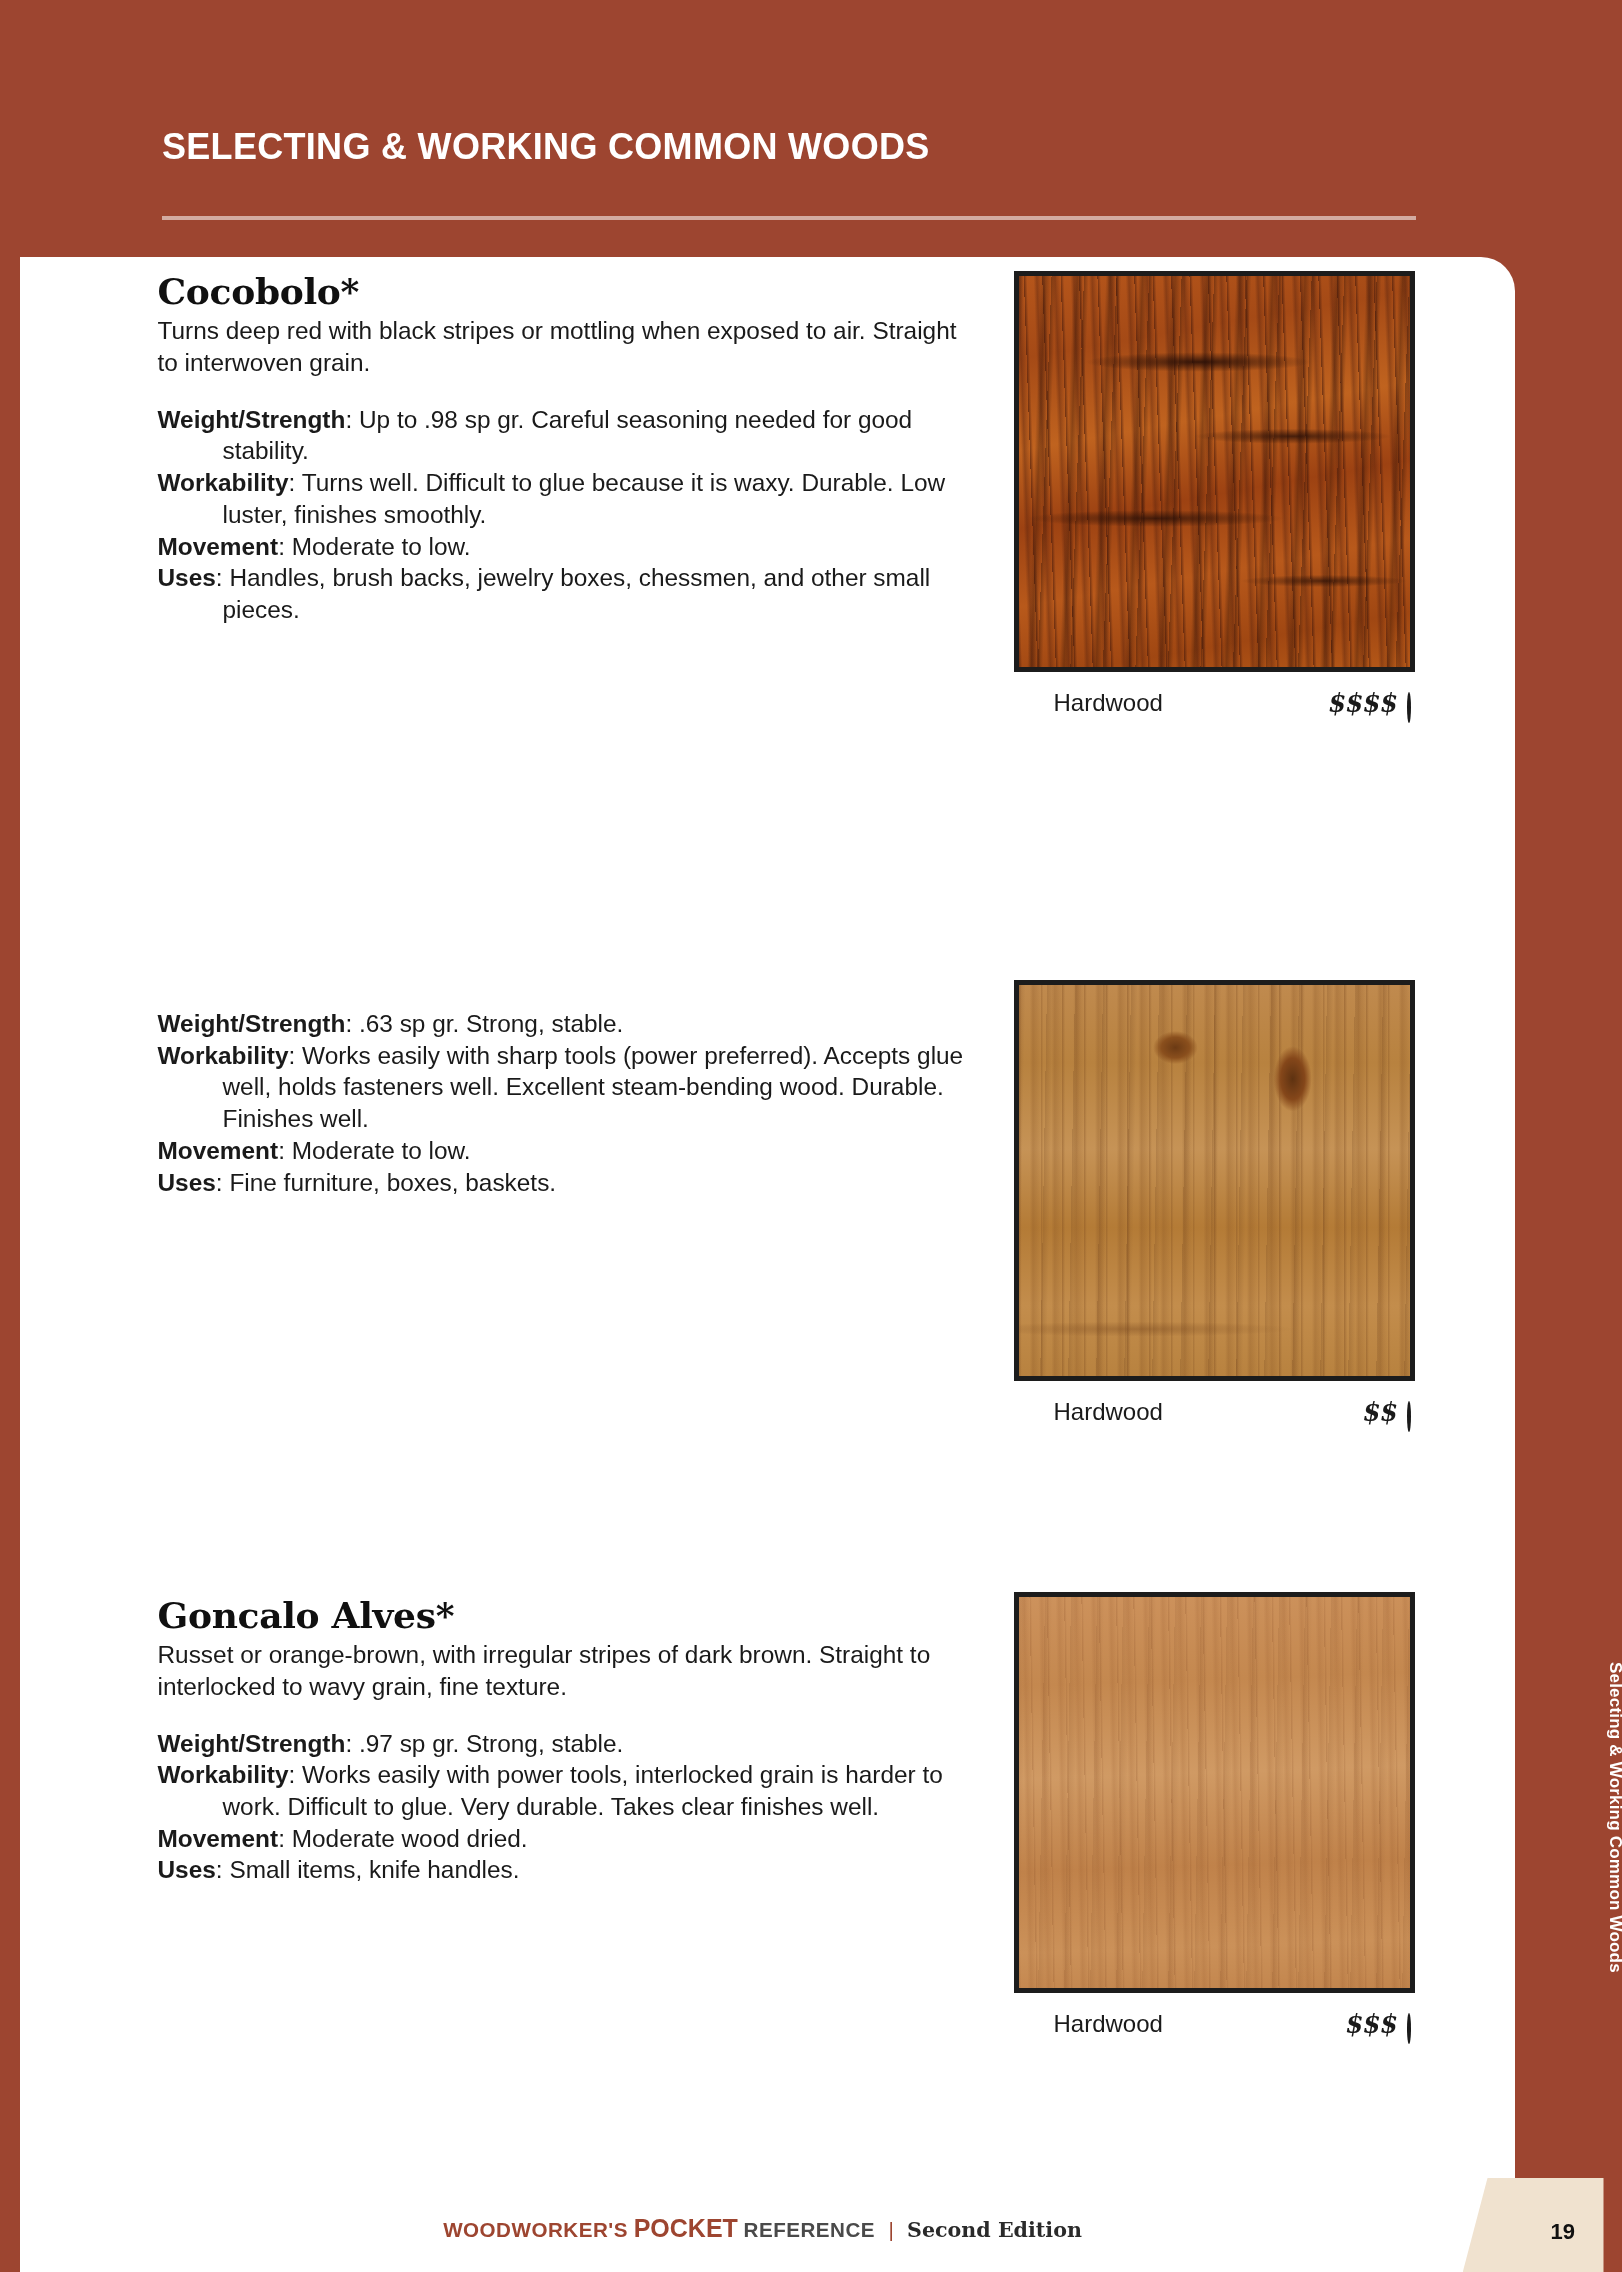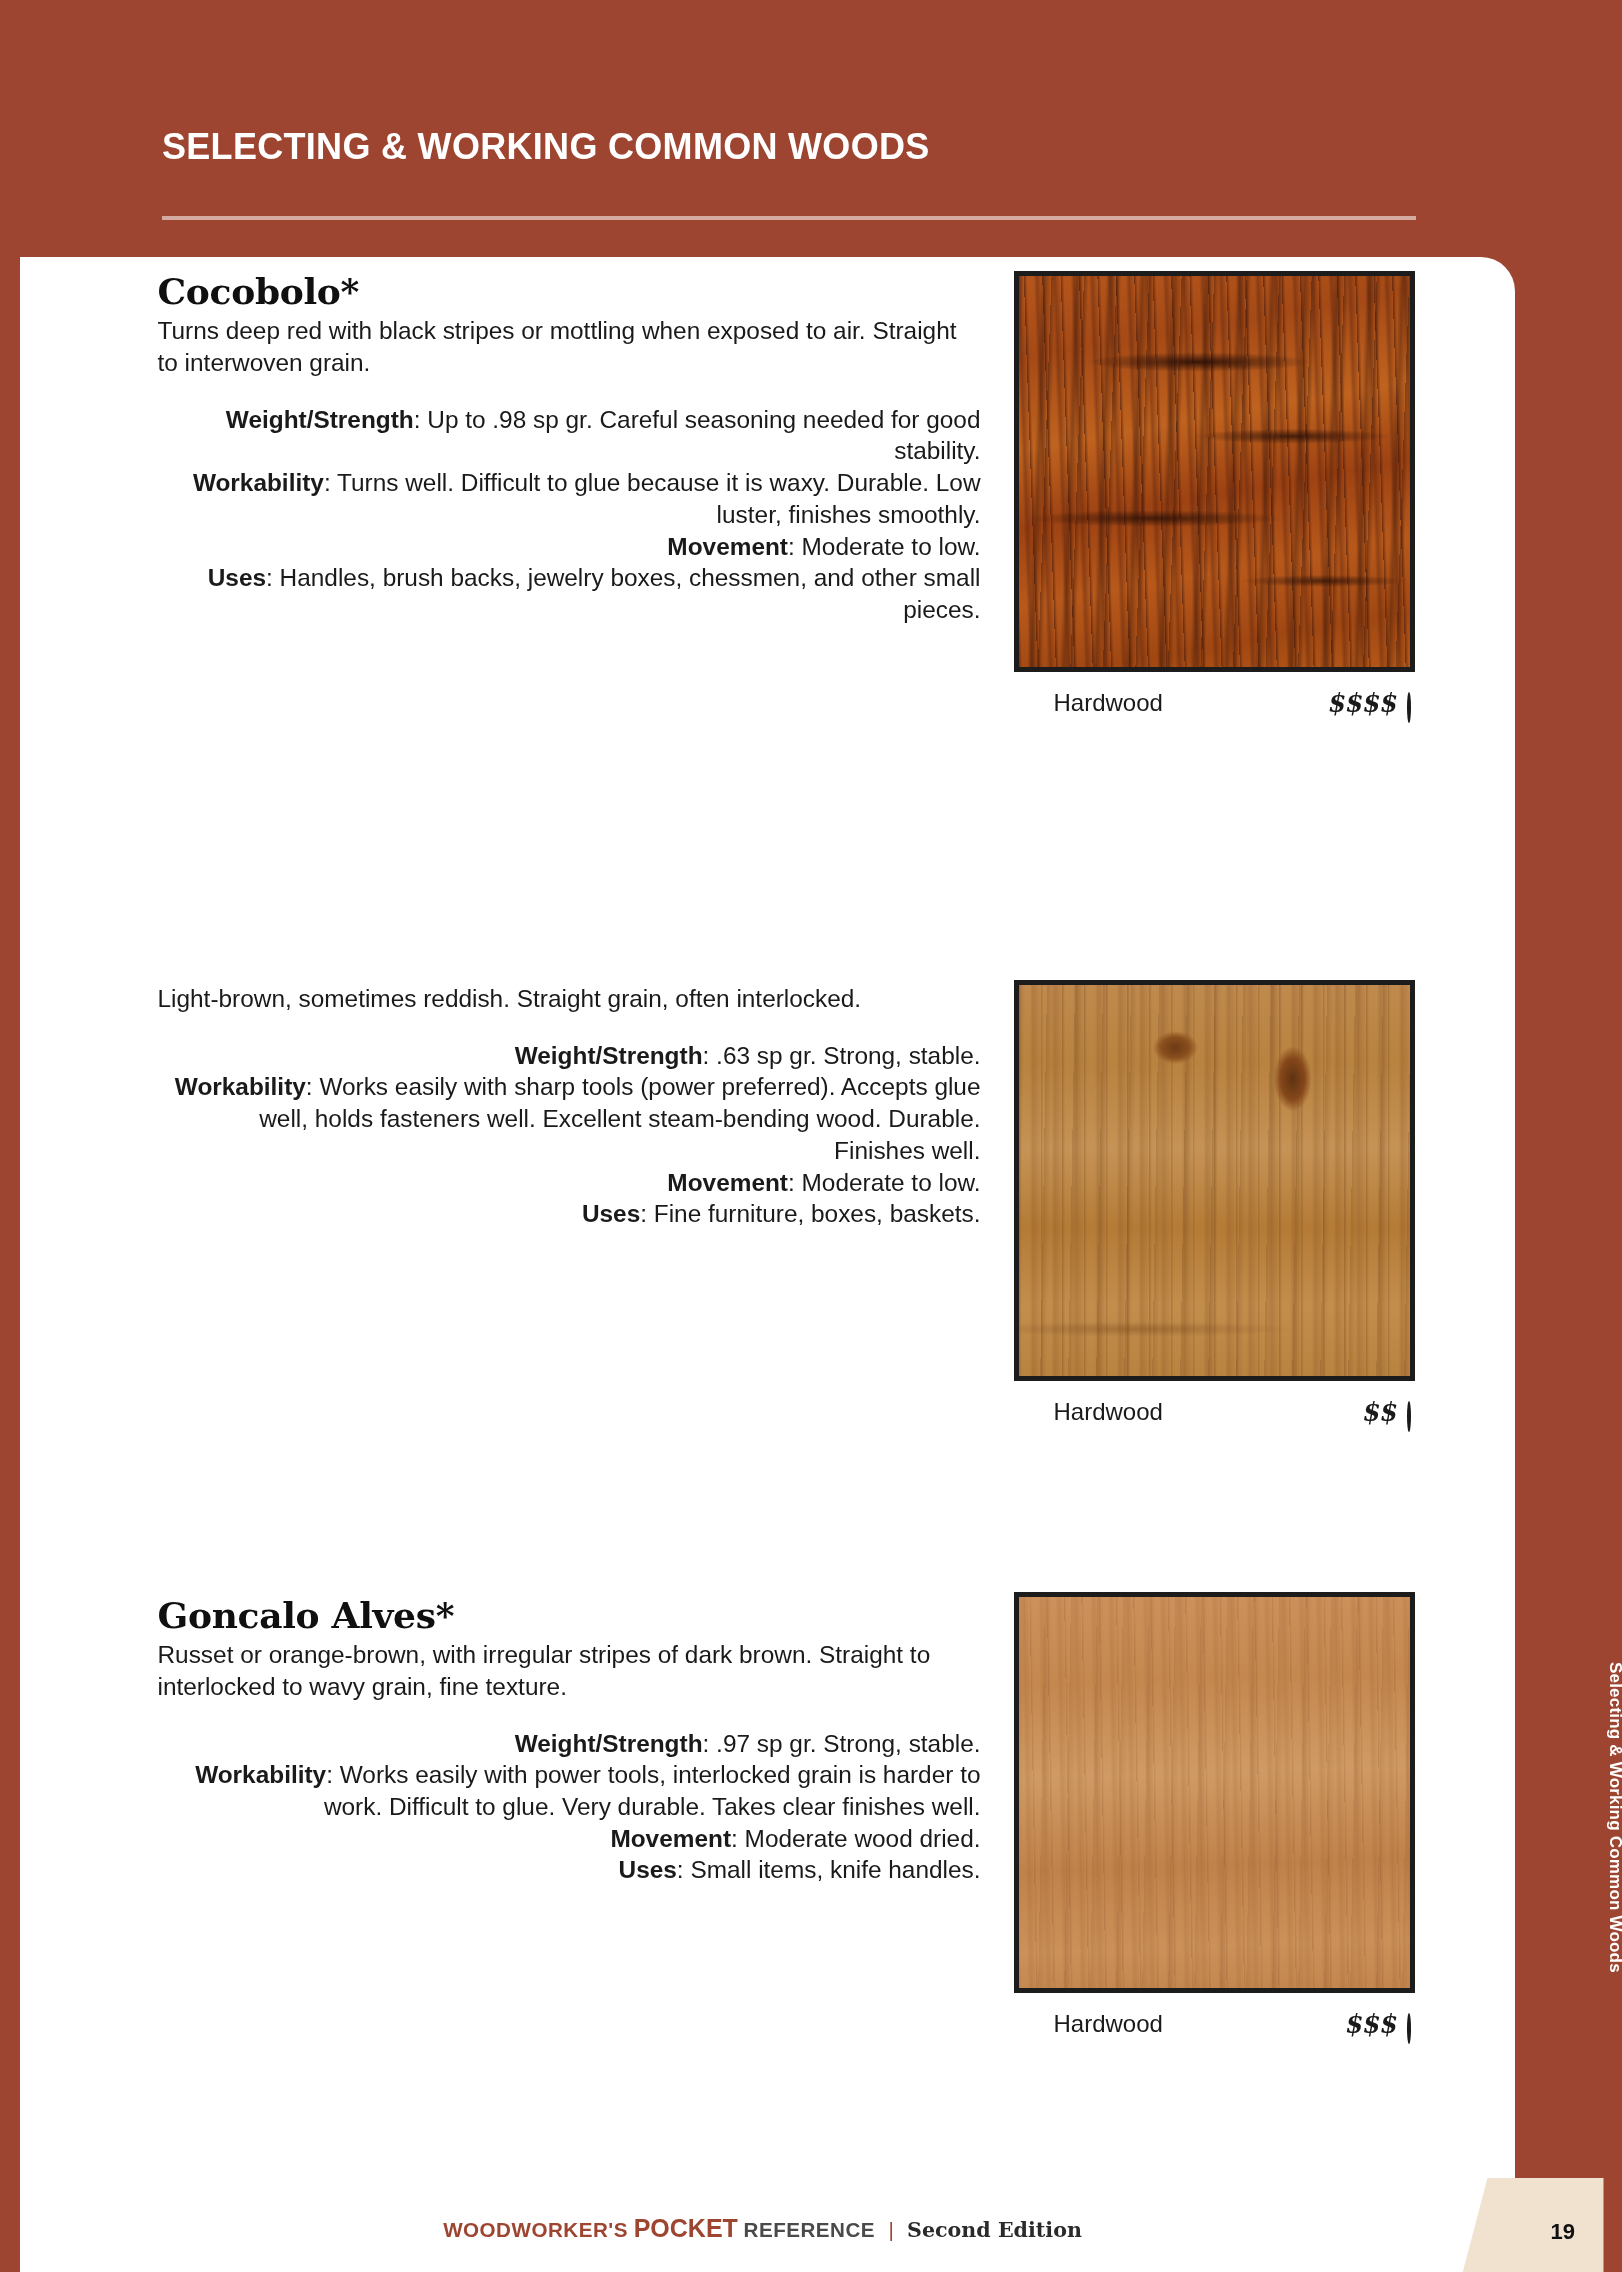--- a/index.html
+++ b/index.html
@@ -115,21 +115,20 @@
   .specs {
     margin-top: 25px;
     font-size: 24.4px;
     line-height: 1.30;
     color: #1a1a1a;
   }
   .spec-row {
     margin-bottom: 0px;
     padding-left: 65px;
     text-indent: -65px;
-    text-align: right;
   }
   .spec-row b { font-weight: bold; }
 
   
   .sample {
     position: absolute;
     width: 401px;
     height: 401px;
     border: 5.4px solid #1c1c1c;
     overflow: hidden;
@@ -292,21 +291,20 @@
       </div>
       <div class="sample-caption" style="left:994px; top:431px;">
         <span class="type">Hardwood</span>
         <span class="cost">$$$$</span>
         <span class="avail"><span class="circle-open"></span></span>
       </div>
     </div>
 
     <div class="entry" style="left:0; top:726px;">
       <div class="entry-text" style="top:0px;">
-        <p class="desc">Light-brown, sometimes reddish. Straight grain, often interlocked.</p>
         <div class="specs">
           <div class="spec-row">
             <b>Weight/Strength</b><span>: </span><span>.63 sp gr. Strong, stable.</span>
           </div>
           <div class="spec-row">
             <b>Workability</b><span>: </span><span>Works easily with sharp tools (power preferred). Accepts glue well, holds fasteners well. Excellent steam-bending wood. Durable. Finishes well.</span>
           </div>
           <div class="spec-row">
             <b>Movement</b><span>: </span><span>Moderate to low.</span>
           </div>

